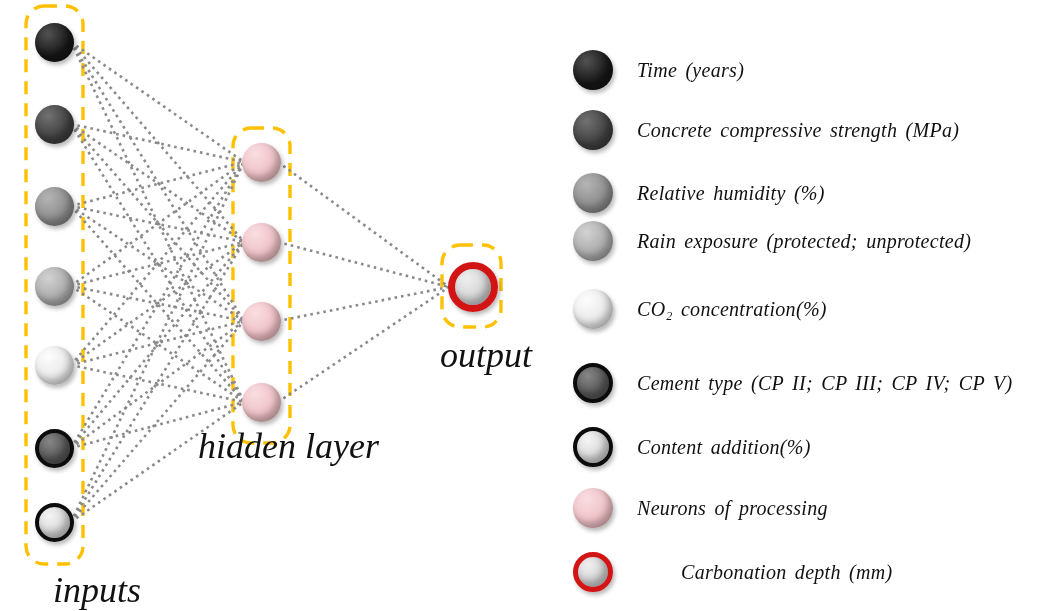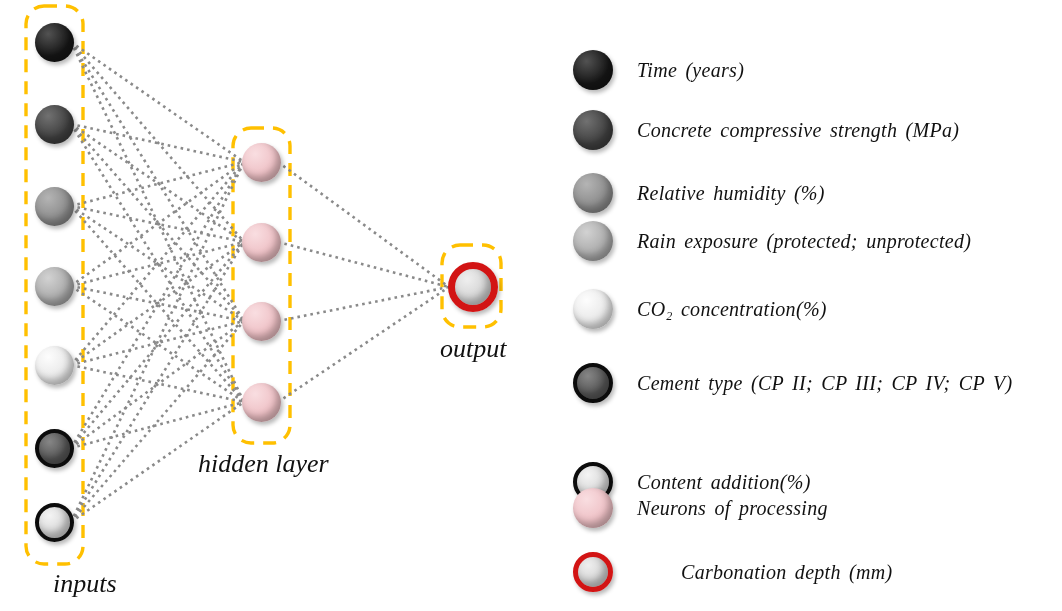--- a/index.html
+++ b/index.html
@@ -39,26 +39,26 @@
     margin-left: 24px;
     font-style: italic;
     font-size: 20px;
     color: #111111;
     letter-spacing: 0.3px;
     word-spacing: 3px;
   }
   .dlabel {
     position: absolute;
     font-style: italic;
-    font-size: 26px;
+    font-size: 36px;
     color: #111111;
     white-space: nowrap;
   }
   .dlabel.inputs  { left: 10px;  top: 569px; margin-left: 43px; }
-  .dlabel.hidden  { left: 198px; top: 449px; text-align: right; }
+  .dlabel.hidden  { left: 198px; top: 425px; text-align: right; }
   .dlabel.output  { left: 440px; top: 334px; }
 </style>
 </head>
 <body>
 
 <div class="canvas">
 
   <svg class="layer" viewBox="0 0 1062 611" xmlns="http://www.w3.org/2000/svg">
     <g id="boxes-group">
         <rect x="26" y="6" width="57" height="558" rx="18" ry="18" fill="none" stroke="#FFC000" stroke-width="3.4" stroke-dasharray="13 9"></rect>
@@ -138,21 +138,21 @@
         <span class="legend-label">Rain exposure (protected; unprotected)</span>
       </div>
       <div class="legend-row" style="top: 288px;">
         <div class="ball" style="width: 40px; height: 40px; --hl: #fdfdfd; --body: #e7e7e7;"></div>
         <span class="legend-label">CO₂ concentration(%)</span>
       </div>
       <div class="legend-row" style="top: 362px;">
         <div class="ball" style="width: 40px; height: 40px; --hl: #868686; --body: #575757; border: 4px solid rgb(12, 12, 12);"></div>
         <span class="legend-label">Cement type (CP II; CP III; CP IV; CP V)</span>
       </div>
-      <div class="legend-row" style="top: 426px; margin-top: 35px;">
+      <div class="legend-row" style="top: 426px;">
         <div class="ball" style="width: 40px; height: 40px; --hl: #f4f4f4; --body: #d8d8d8; border: 4px solid rgb(12, 12, 12);"></div>
         <span class="legend-label">Content addition(%)</span>
       </div>
       <div class="legend-row" style="top: 487px; justify-content: center;">
         <div class="ball" style="width: 40px; height: 40px; --hl: #f9dee1; --body: #eec0c5;"></div>
         <span class="legend-label">Neurons of processing</span>
       </div>
       <div class="legend-row" style="top: 551px; gap: 44px;">
         <div class="ball" style="width: 40px; height: 40px; --hl: #efefef; --body: #d3d3d3; border: 5px solid rgb(210, 20, 20);"></div>
         <span class="legend-label">Carbonation depth (mm)</span>

